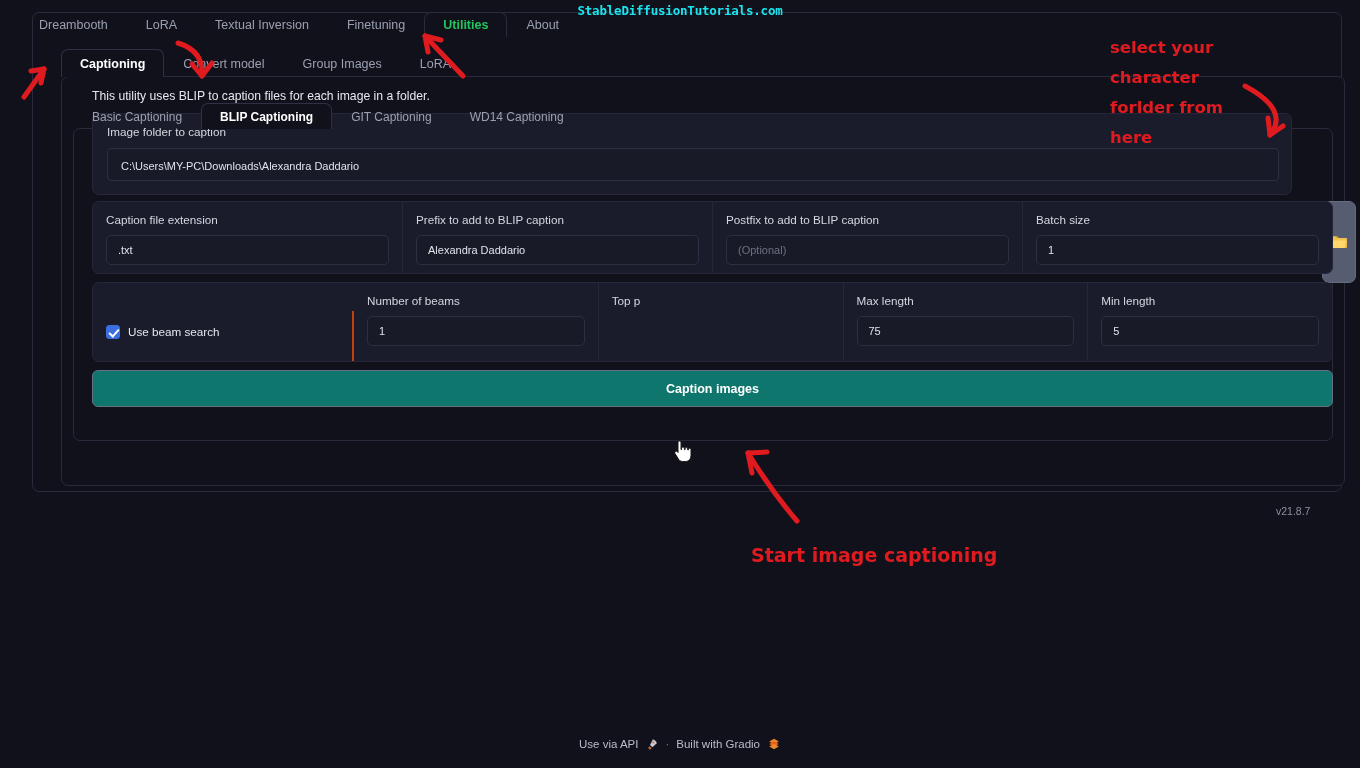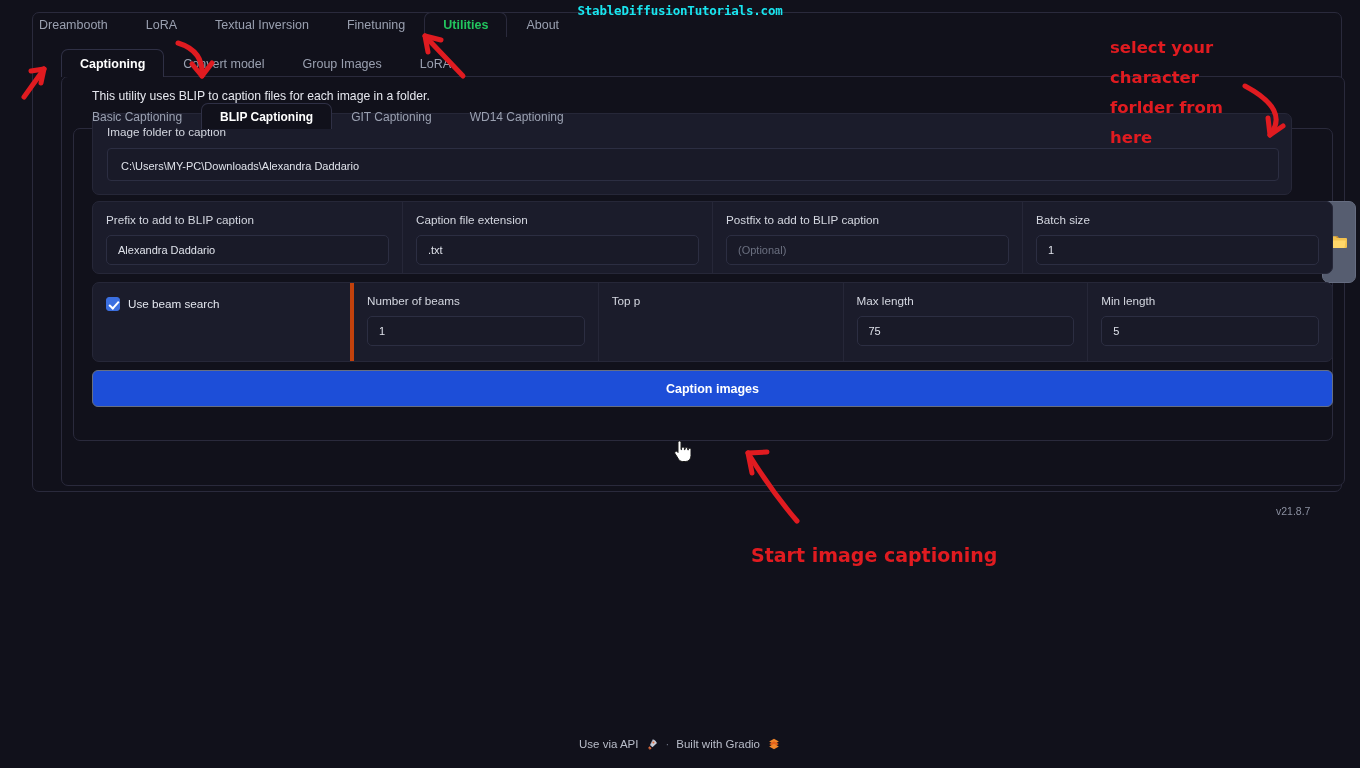--- a/index.html
+++ b/index.html
@@ -189,22 +189,22 @@
     border: 1px solid #656c80;
     border-radius: 7px;
     display: flex; align-items: center; justify-content: center;
     cursor: pointer;
   }
 
   
   .cb-field {
     flex: 0 0 261px;
     padding: 14px 13px 0 13px;
-    border-right: 4px solid #c2410c;
-    display: flex; align-items: flex-start; gap: 8px;
+    border-right: 2px solid #c2410c;
+    display: flex; align-items: flex-start; gap: 8px; margin-top: 28px;
   }
   .checkbox {
     width: 14px; height: 14px;
     background: #3b6fe0;
     border: 1px solid #3b6fe0;
     border-radius: 3px;
     position: relative; flex: none;
     cursor: pointer;
   }
   .checkbox::after {
@@ -212,21 +212,21 @@
     left: 4px; top: 1px; width: 4px; height: 8px;
     border: solid #fff; border-width: 0 2px 2px 0;
     transform: rotate(42deg);
   }
   .cb-label { font-size: 11.7px; color: #e3e6ee; line-height: 14px; }
 
   
   .caption-btn {
     position: absolute; left: 31px; top: 321px;
     width: 1241px; height: 37px;
-    background: #1d4ed8;
+    background: #0f766e;
     border: 1px solid #676f82;
     border-radius: 6px;
     display: flex; align-items: center; justify-content: center;
     font-size: 12.5px; font-weight: 700; color: #ffffff;
     cursor: pointer;
   }
 
   
   .version {
     position: absolute; left: 1276px; top: 505px;
@@ -338,29 +338,29 @@
     <div class="folder-btn">
       <svg width="17" height="15" viewBox="0 0 17 15">
         <path d="M1 2.2a1 1 0 0 1 1-1h4.2l1.5 1.8H15a1 1 0 0 1 1 1v8a1 1 0 0 1-1 1H2a1 1 0 0 1-1-1z" fill="#f2c14e"></path>
         <path d="M1 2.2a1 1 0 0 1 1-1h4.2l1.5 1.8H6L4.3 1.2H2a1 1 0 0 0-1 1z" fill="#c98a2a"></path>
         <path d="M2.2 5.4h12.6l-1.3 7.1a.8.8 0 0 1-.8.5H2.2a.9.9 0 0 1-.9-.9V6.3a.9.9 0 0 1 .9-.9z" fill="#ffd76a"></path>
       </svg>
     </div>
 
     <div class="group grp-row2">
       <div class="field">
+        <div class="field-label">Caption file extension</div>
+        <div class="input">
+            <span>.txt</span>
+          </div>
+      </div>
+      <div class="field">
         <div class="field-label">Prefix to add to BLIP caption</div>
         <div class="input">
             <span>Alexandra Daddario</span>
-          </div>
-      </div>
-      <div class="field">
-        <div class="field-label">Caption file extension</div>
-        <div class="input">
-            <span>.txt</span>
           </div>
       </div>
       <div class="field">
         <div class="field-label">Postfix to add to BLIP caption</div>
         <div class="input placeholder">
             <span>(Optional)</span>
           </div>
       </div>
       <div class="field">
         <div class="field-label">Batch size</div>

